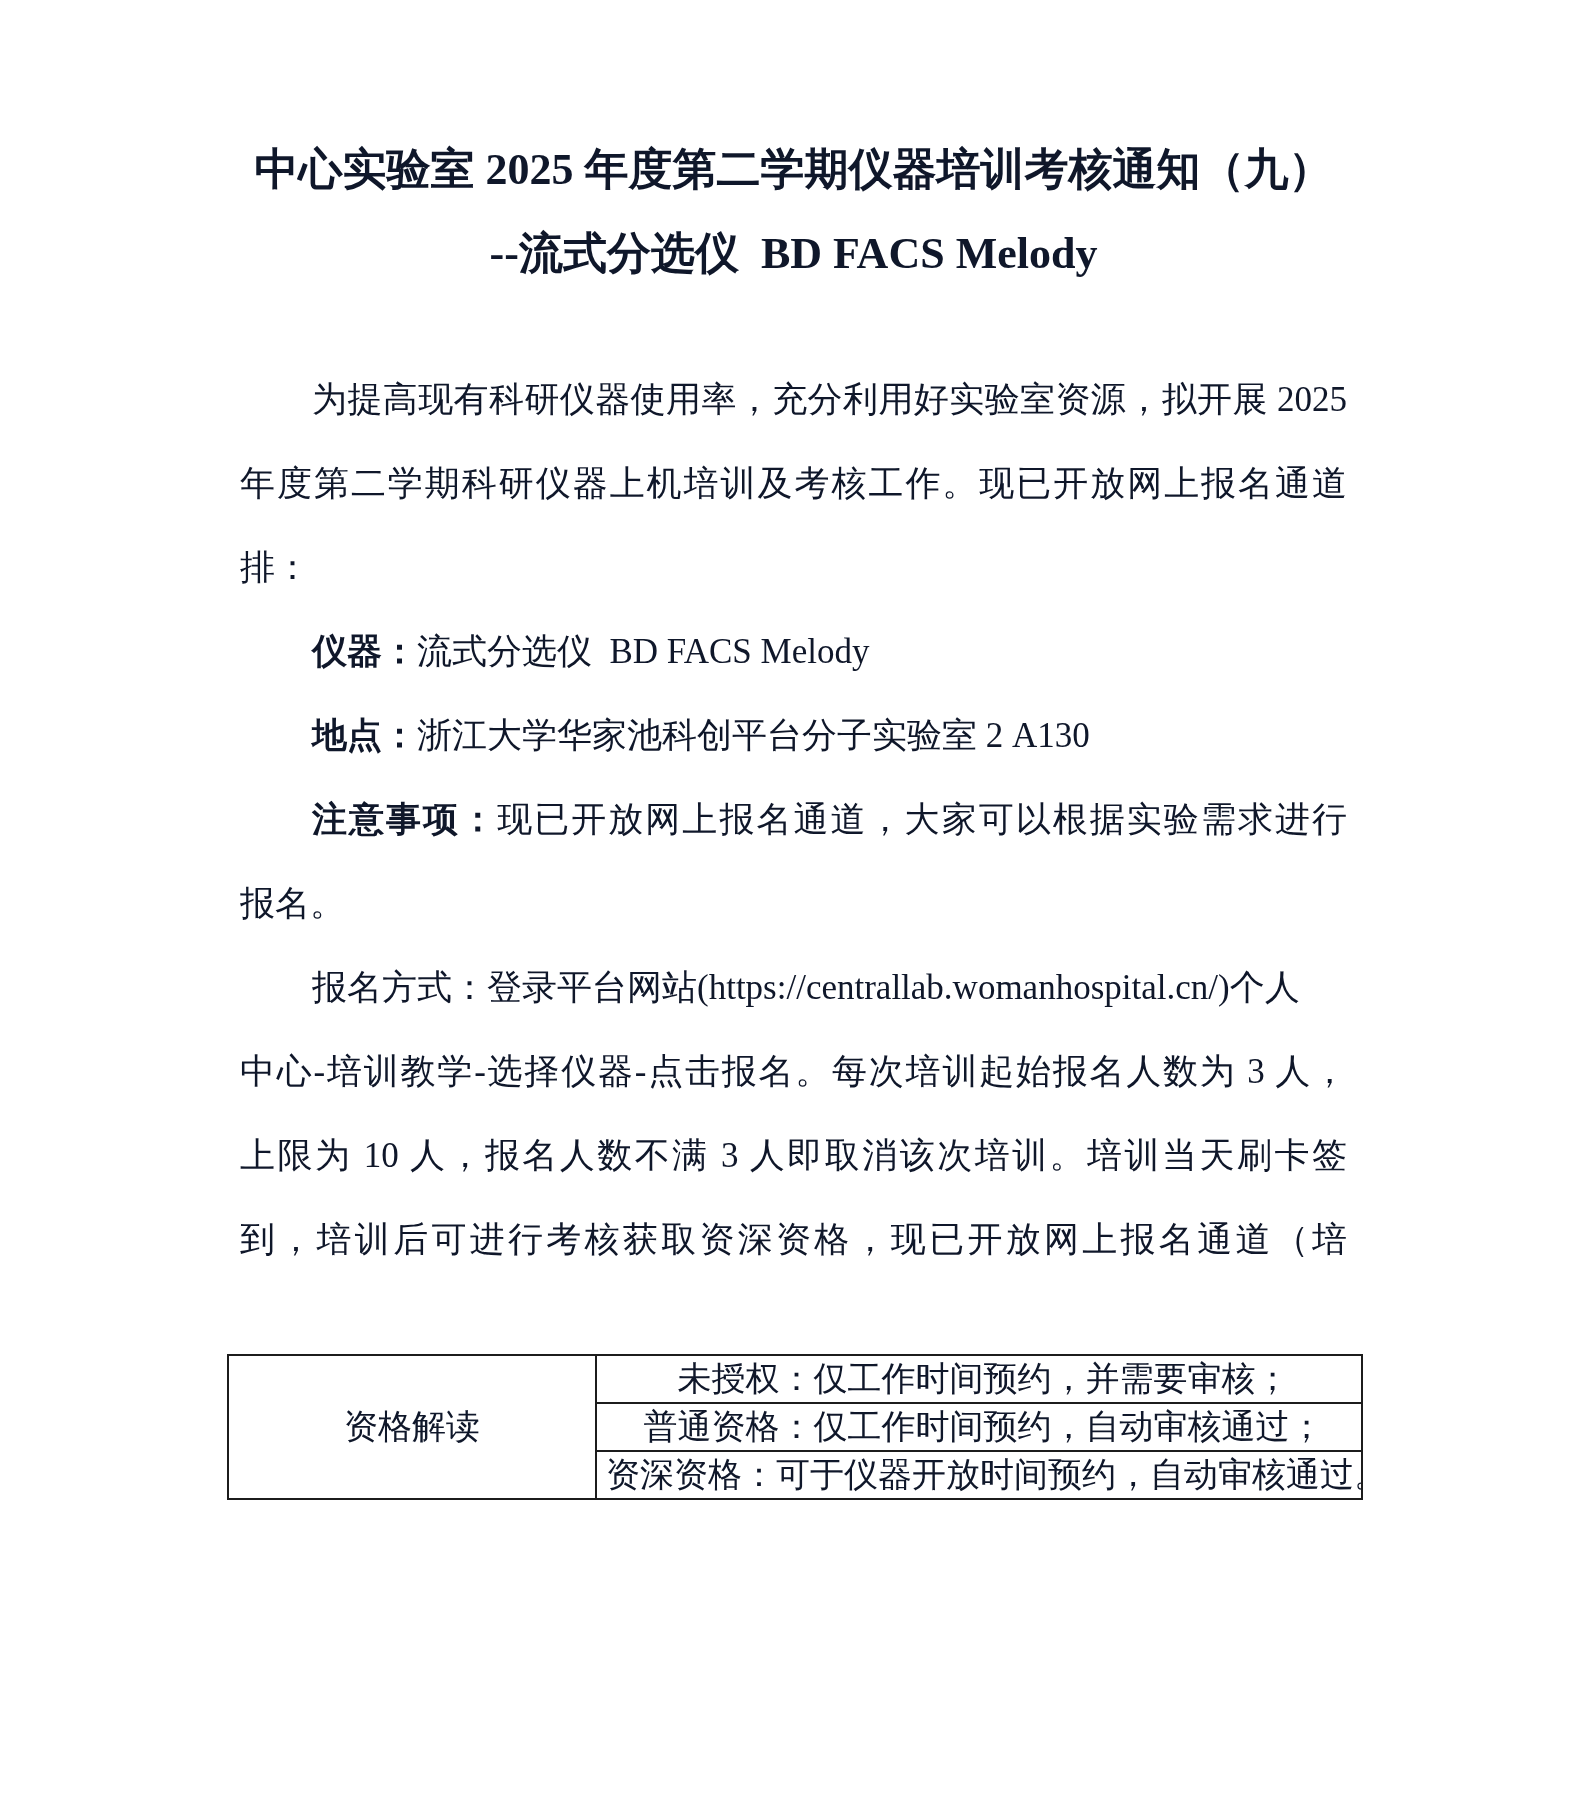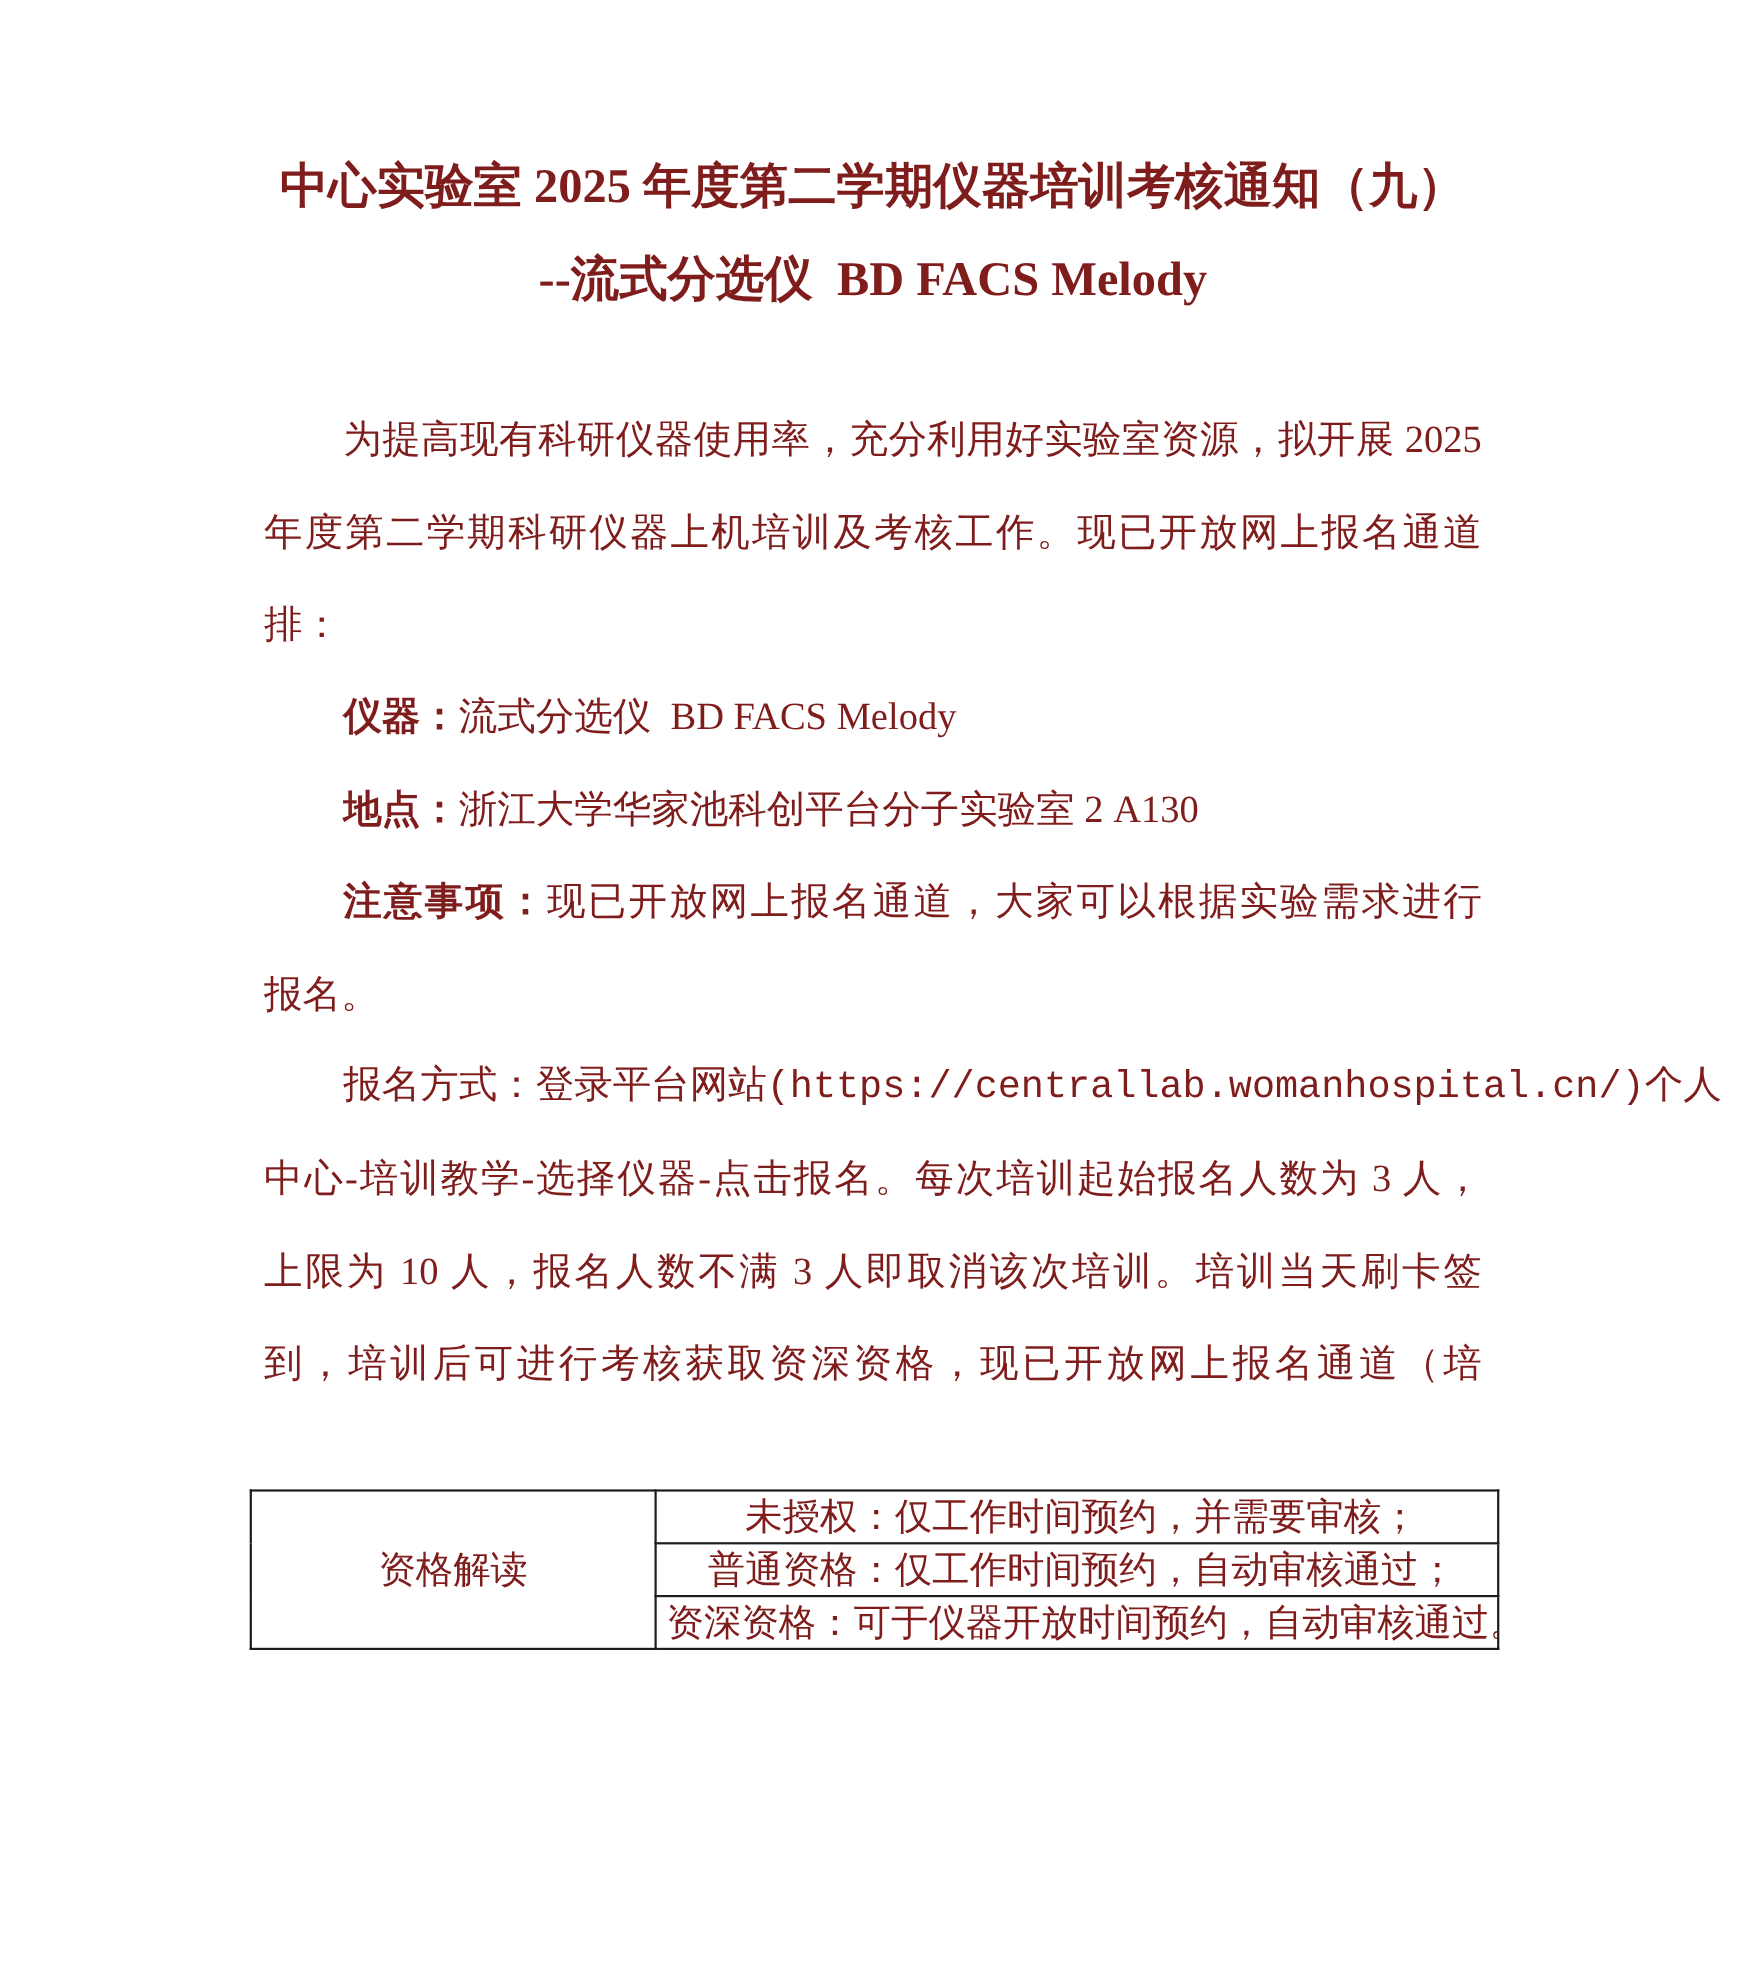--- a/index.html
+++ b/index.html
@@ -5,21 +5,21 @@
   html, body {
     margin: 0;
     padding: 0;
     background: #ffffff;
   }
   .page {
     position: relative;
     width: 1587px;
     height: 1802px;
     background: #ffffff;
-    color: #7f1d1d;
+    color: #0f172a;
     font-family: "Liberation Serif", "DejaVu Serif", serif;
     overflow: hidden;
   }
   .content {
     margin: 0 240px;
     width: 1107px;
   }
   .title-block {
     margin: 0;
     padding-top: 128px;
@@ -45,21 +45,20 @@
     text-align: justify;
     text-align-last: justify;
   }
   .indent {
     text-indent: 72px;
   }
   .nowrap {
     white-space: nowrap;
     text-align: left;
     text-align-last: left;
-    font-family: Liberation Mono, monospace;
   }
   .label {
     font-weight: bold;
   }
   .qual-table {
     margin-top: 72px;
     margin-left: -13px;
     width: 1136px;
     border-collapse: collapse;
     table-layout: fixed;

